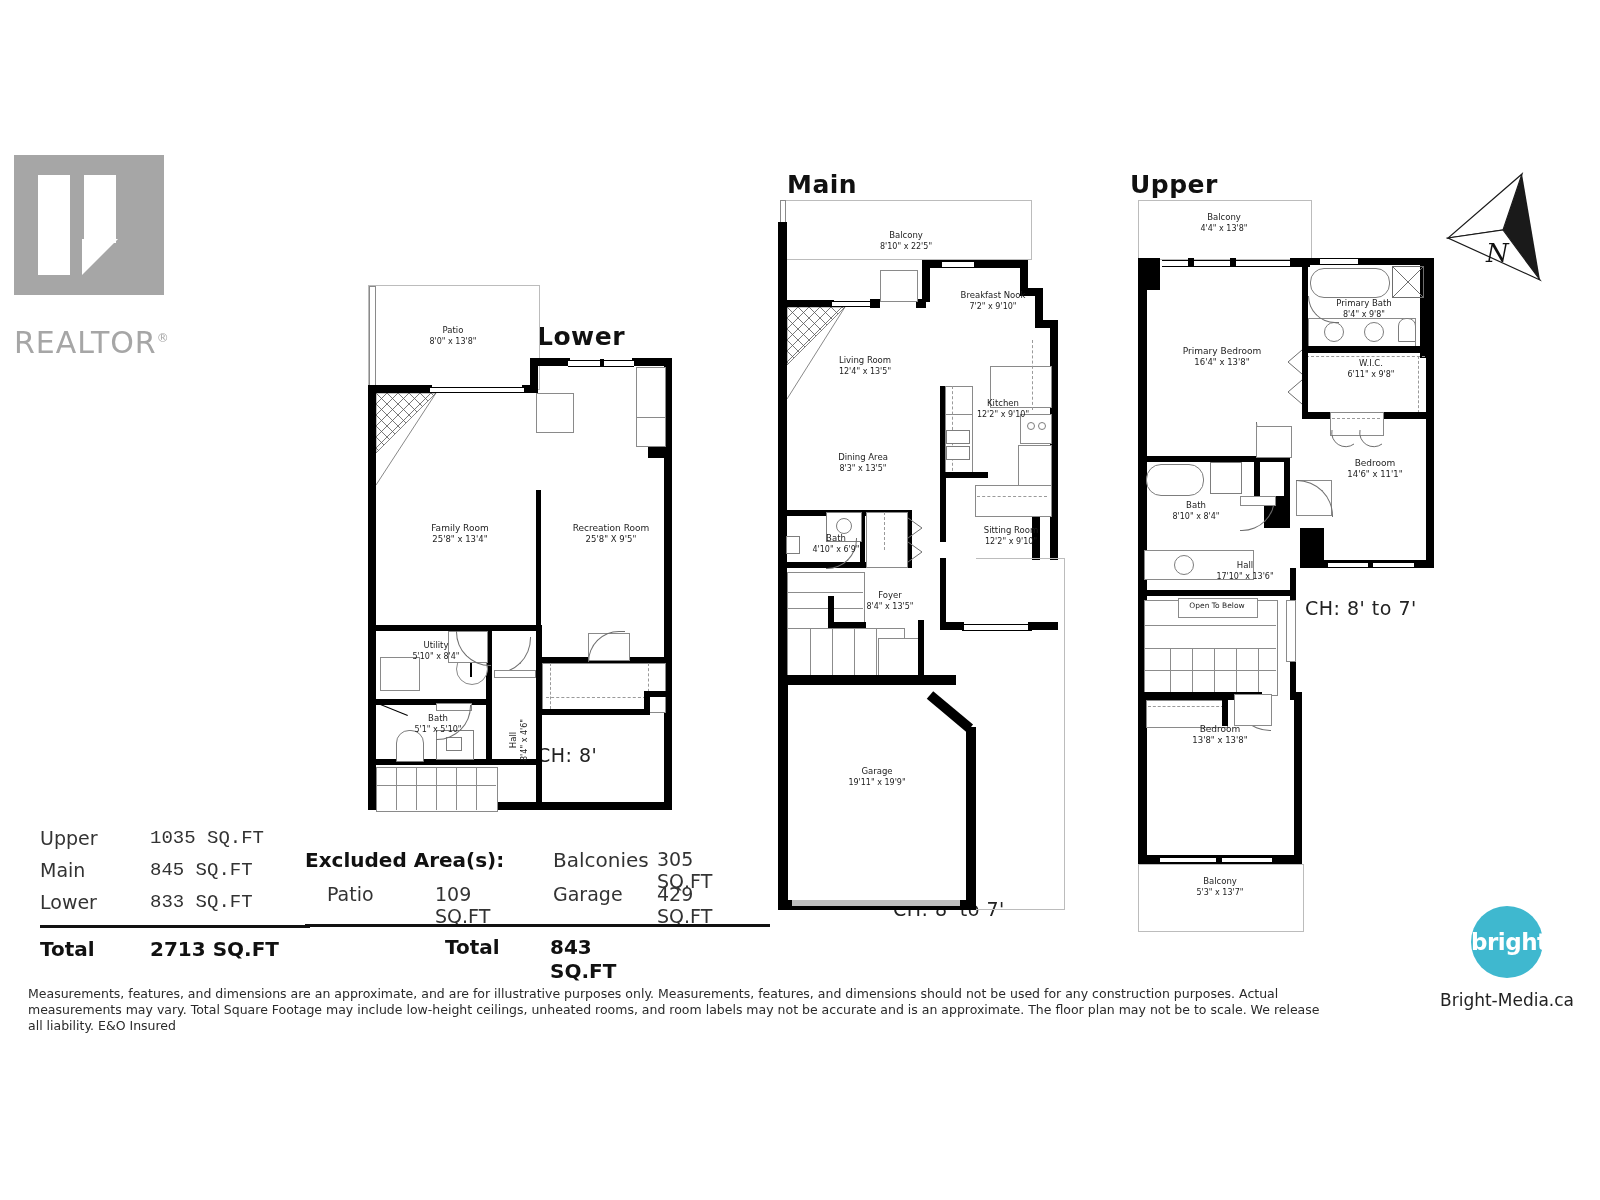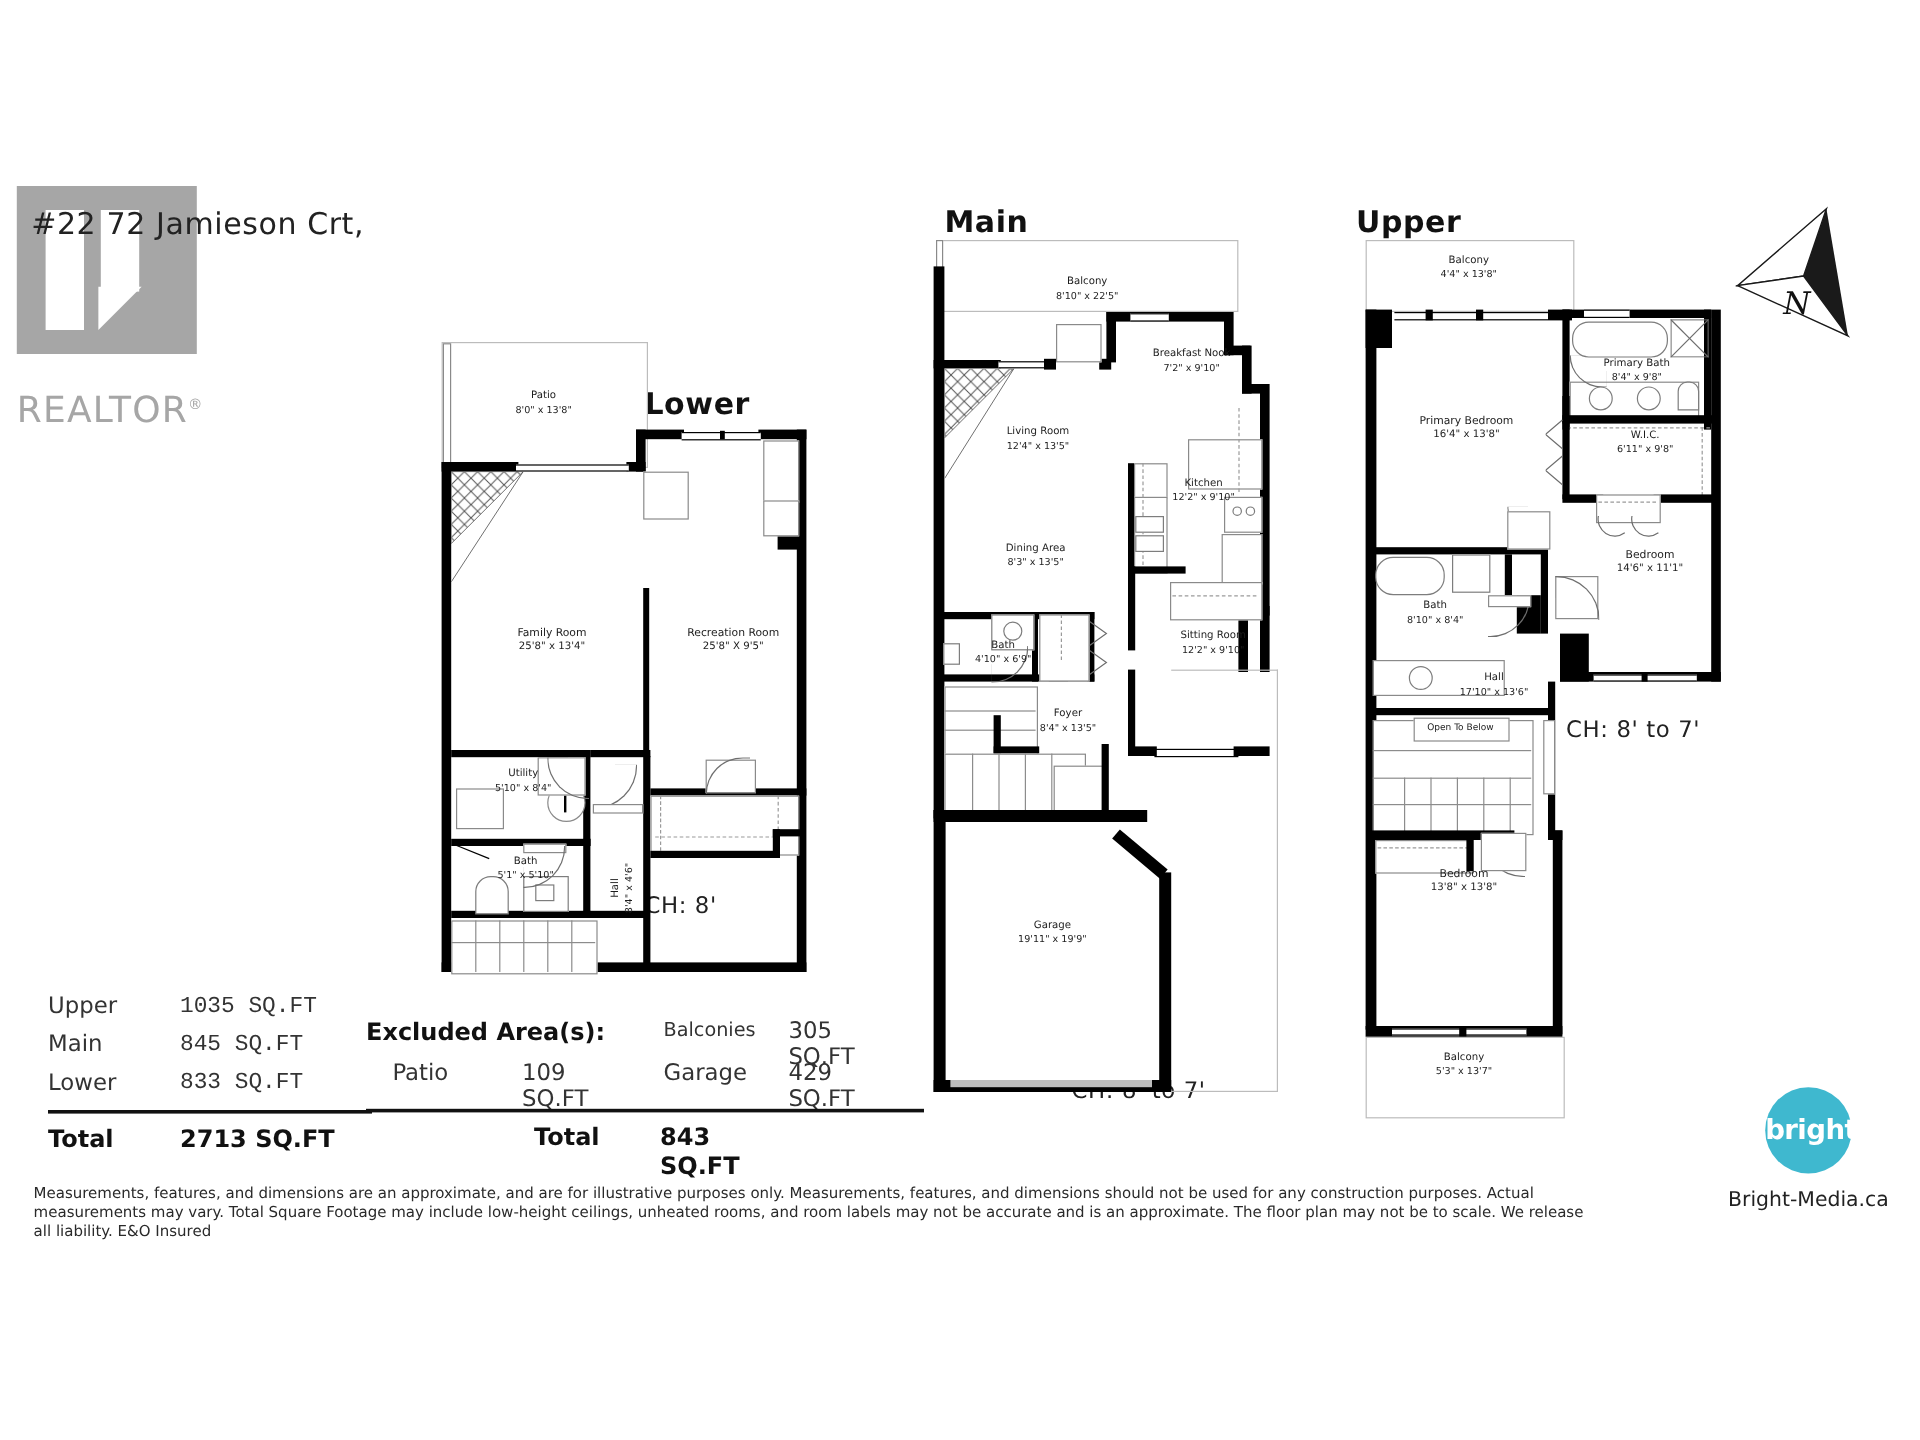--- a/index.html
+++ b/index.html
@@ -65,21 +65,21 @@
   #sum-left .row .k{width:110px;}
   #sum-left .row .v{flex:1;font-family:Liberation Mono, monospace;}
   #sum-left .rule{height:3px;background:#111;margin:7px 0 6px 0;}
   #sum-left .tot{display:flex;font-size:20px;font-weight:bold;color:#111;line-height:30px;}
   #sum-left .tot .k{width:110px;}
 
   #excl-block{position:absolute;left:305px;top:848px;}
   #excl-l1{position:absolute;left:0;top:0;font-size:20px;font-weight:bold;color:#111;white-space:nowrap;}
   #excl-l2{position:absolute;left:22px;top:35px;font-size:19px;color:#333;white-space:nowrap;}
   #excl-p-val{position:absolute;left:130px;top:35px;font-size:19px;color:#333;}
-  #excl-b-lbl{position:absolute;left:248px;top:0px;font-size:16px;color:#333;}
+  #excl-b-lbl{position:absolute;left:248px;top:0px;font-size:20px;color:#333;}
   #excl-b-val{position:absolute;left:352px;top:0px;font-size:19px;color:#333;}
   #excl-g-lbl{position:absolute;left:248px;top:35px;font-size:19px;color:#333;}
   #excl-g-val{position:absolute;left:352px;top:35px;font-size:19px;color:#333;}
   #excl-rule{position:absolute;left:0;top:76px;width:465px;height:3px;background:#111;}
   #excl-tot-k{position:absolute;left:140px;top:87px;font-size:20px;font-weight:bold;color:#111;}
   #excl-tot-v{position:absolute;left:245px;top:87px;font-size:20px;font-weight:bold;color:#111;}
 
   
   #disclaimer{left:28px;top:986px;width:1310px;font-size:12.5px;line-height:16px;color:#2a2a2a;}
 
@@ -98,21 +98,20 @@
 <div class="abs" id="realtor-logo">
   <div id="realtor-mark">
     <div class="barL"></div>
       <div class="barR"></div>
       <div class="diag"></div>
   </div>
   <div id="realtor-word"><span>REALTOR</span><sup>®</sup></div>
 </div>
 
 <div class="abs" id="addr">
-  <div class="l1">#22 72 Jamieson Crt,</div>
 </div>
 
 <div class="abs" id="north">
   <svg width="120" height="130" viewBox="0 0 120 130">
     <polygon points="82,6 100,112 63,62" fill="#1a1a1a"></polygon>
     <polygon points="82,6 63,62 8,70" fill="#ffffff" stroke="#1a1a1a" stroke-width="1.2"></polygon>
     <polygon points="63,62 100,112 8,70" fill="#ffffff" stroke="#1a1a1a" stroke-width="1.2"></polygon>
     <text x="46" y="94" font-family="DejaVu Serif, serif" font-style="italic" font-size="26" fill="#111">N</text>
   </svg>
 </div>

